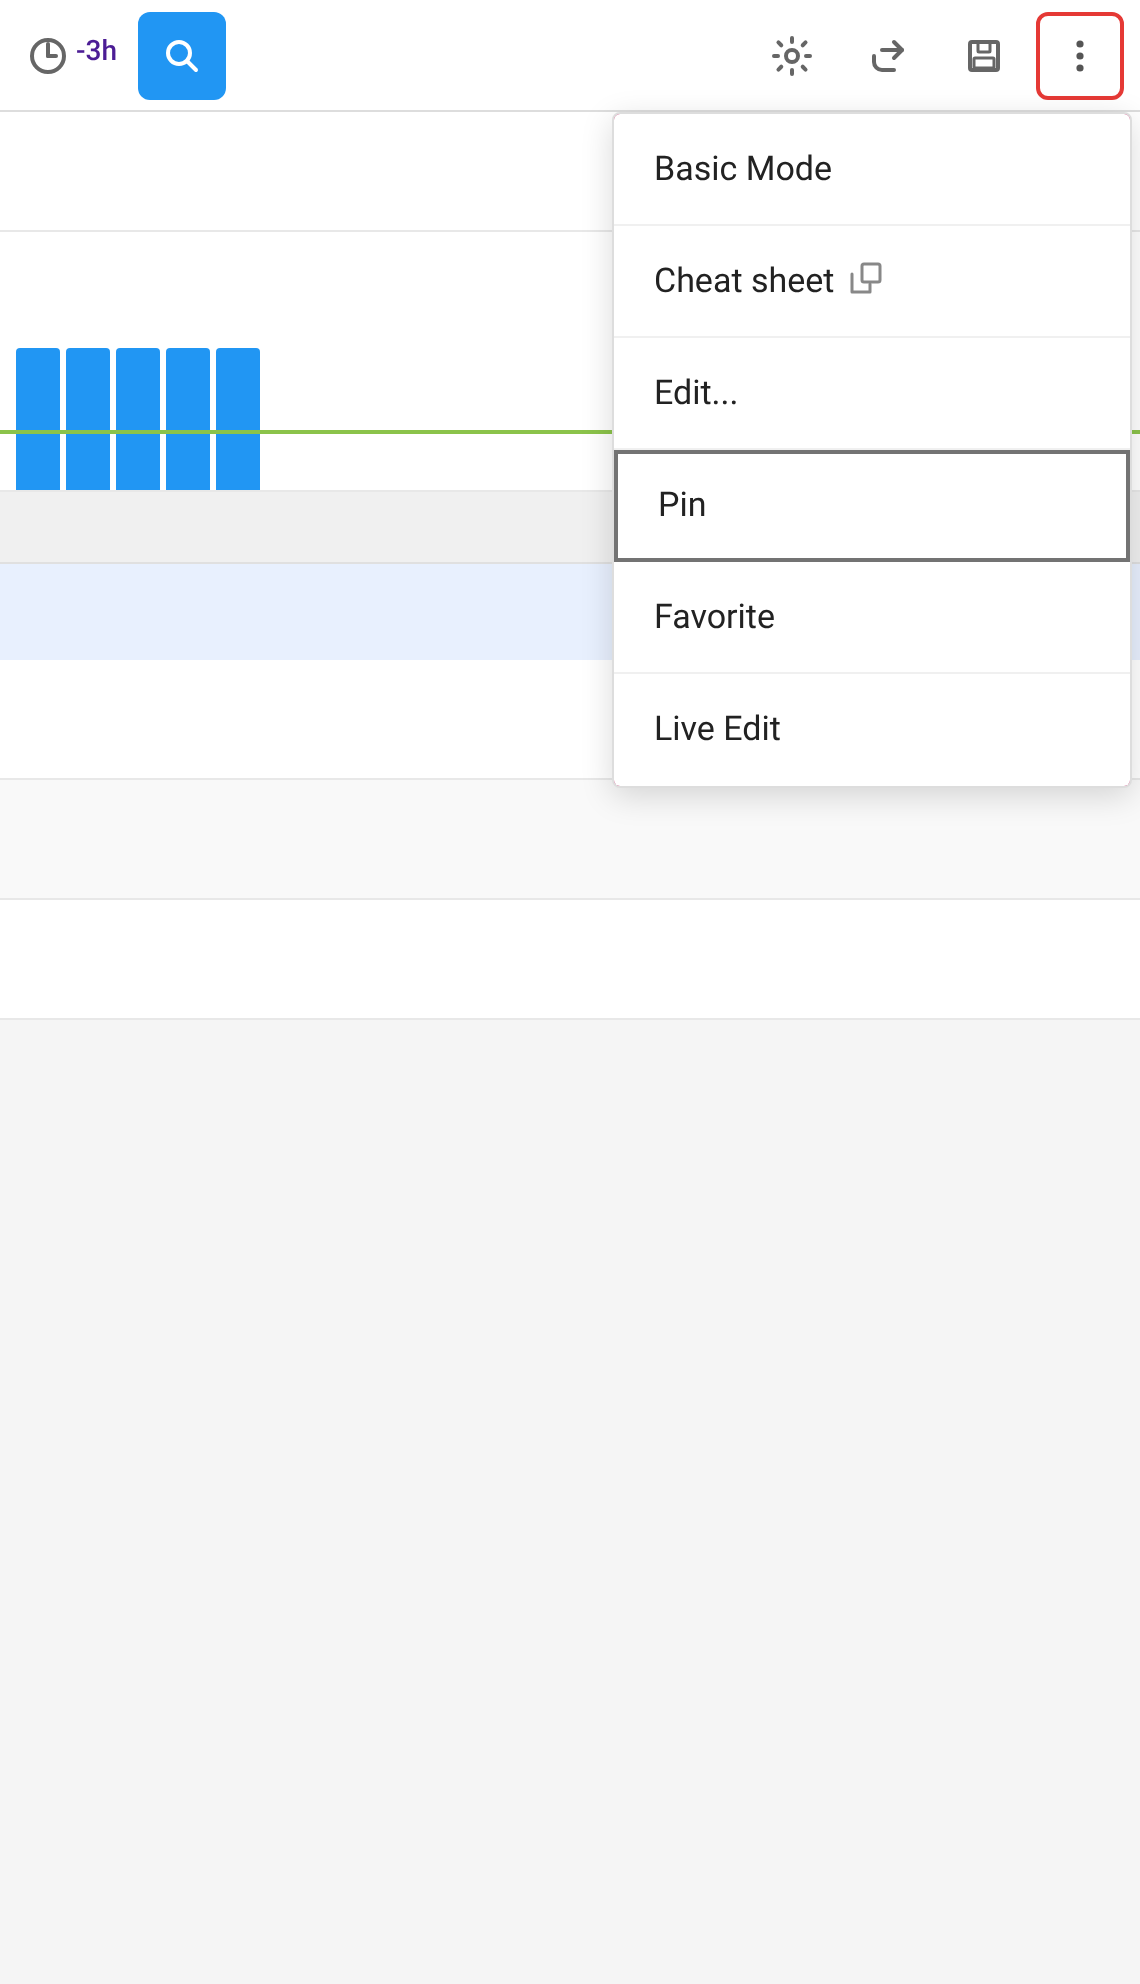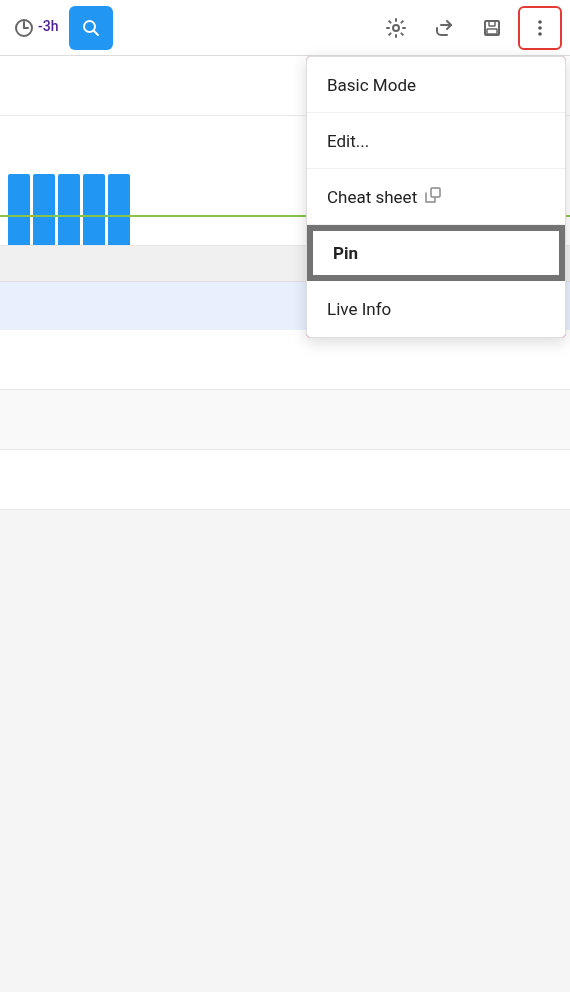--- a/index.html
+++ b/index.html
@@ -194,23 +194,22 @@
     .menu-item:last-child {
       border-bottom: none;
     }
 
     .menu-item.disabled {
       color: #aaa;
       cursor: default;
     }
 
     .menu-item.pinned {
-      border: 6px solid #737373;
+      border: 2px solid #737373;
       margin: 0;
-      font-weight: bold;
     }
 
     .menu-item-icon {
       margin-left: 8px;
       font-size: 14px;
       color: #666;
     }
   </style>
 </head>
 <body>
@@ -296,45 +295,48 @@
 
     <div class="empty-row"></div>
     <div class="empty-row-light"></div>
     <div class="empty-row"></div>
   </div>
 
   <div class="dropdown-menu">
 
     <div class="menu-item">
       <span>Basic Mode</span>
-    </div>
-
-    <div class="menu-item">
-      <span>Edit...</span>
     </div>
 
     <div class="menu-item">
       <span>Cheat sheet</span>
       <span class="menu-item-icon">
         <svg width="16" height="16" viewBox="0 0 16 16">
           <rect x="6" y="1" width="9" height="9" rx="1" stroke="#888" stroke-width="1.5" fill="none"></rect>
           <path d="M1 6v9h9v-4" stroke="#888" stroke-width="1.5" fill="none" stroke-linecap="round" stroke-linejoin="round"></path>
         </svg>
       </span>
     </div>
 
+    <div class="menu-item">
+      <span>Edit...</span>
+    </div>
+
 
 
 
 
     <div class="menu-item pinned">
       <span>Pin</span>
     </div>
 
-
-
-    <div class="menu-item">
-      <span>Live Info</span>
+    <div class="menu-item">
+      <span>Favorite</span>
+    </div>
+
+
+    <div class="menu-item">
+      <span>Live Edit</span>
     </div>
 
   </div>
 
 </div>
 
 </body></html>

